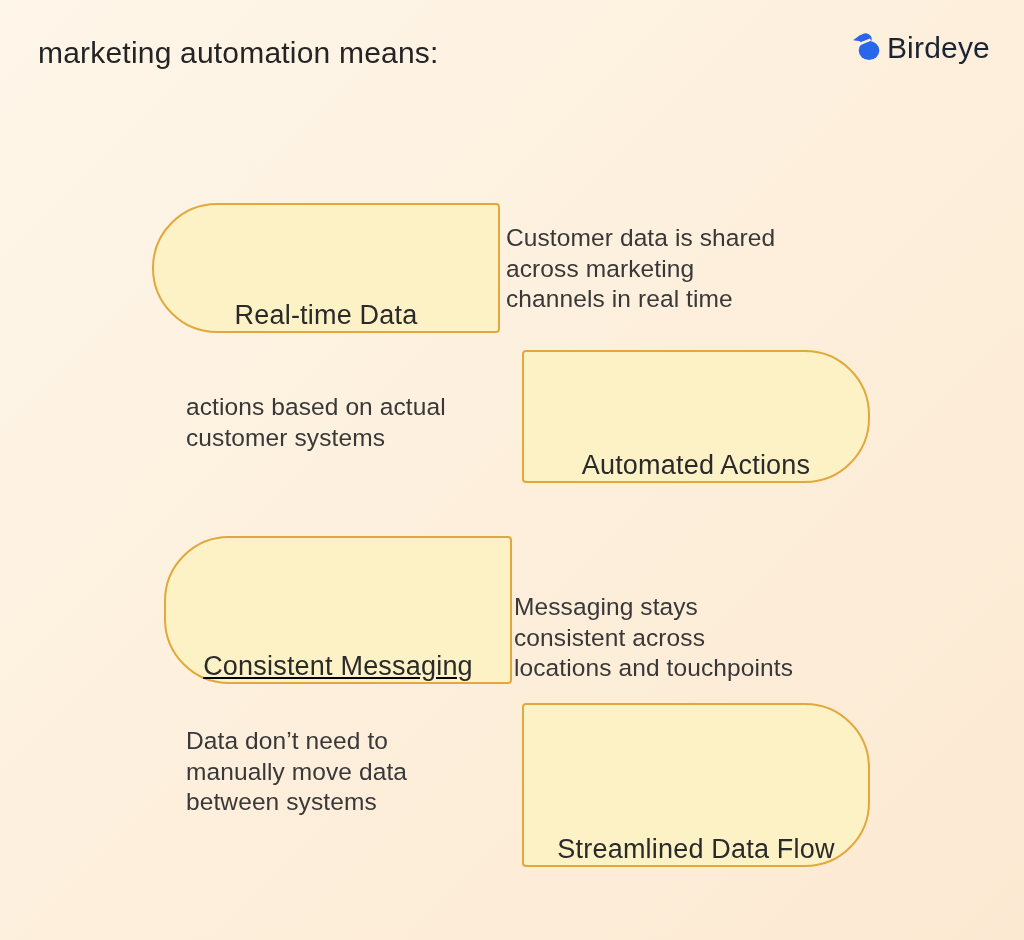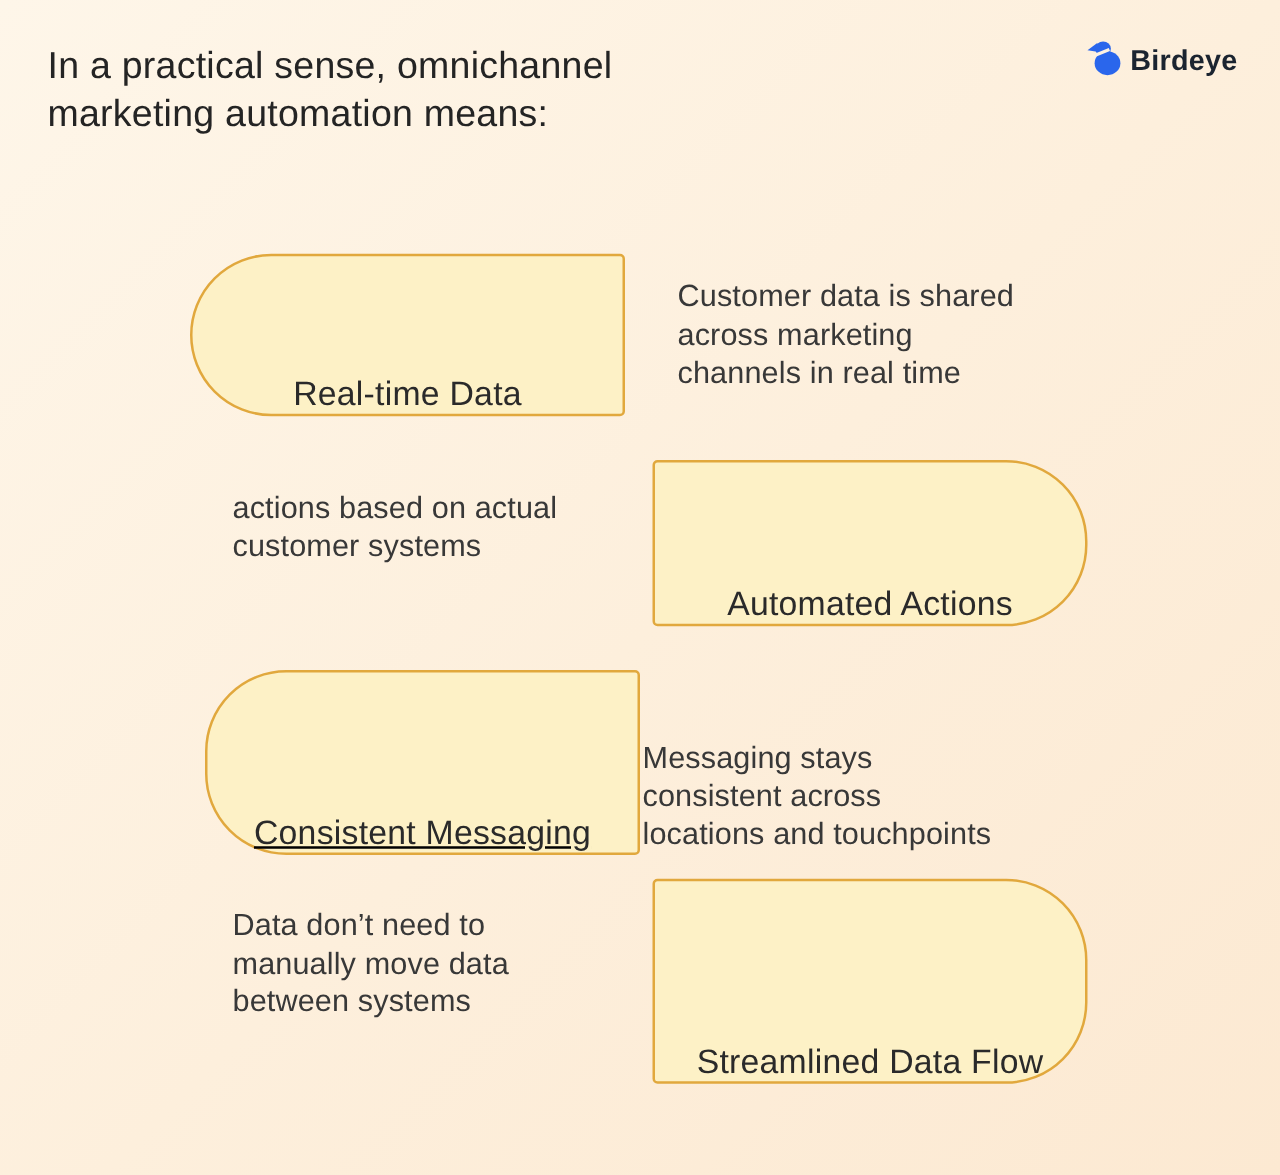--- a/index.html
+++ b/index.html
@@ -25,22 +25,22 @@
 
   .brand {
     position: absolute;
     top: 31px;
     right: 34px;
     display: flex;
     align-items: center;
     gap: 7px;
   }
   .brand-name {
-    font-size: 23px;
-    font-weight: 700;
+    font-size: 30px;
+    font-weight: 400;
     letter-spacing: 0.2px;
     color: #1B2430;
   }
 
   .pill {
     position: absolute;
     width: 348px;
     box-sizing: border-box;
     border: 2px solid #E1A83D;
     background: #FDF1C6;
@@ -51,43 +51,42 @@
   .pill-left  { border-radius: 65px 4px 4px 65px; }
   .pill-right { border-radius: 4px 65px 65px 4px; }
   .pill-label {
     font-size: 27px;
     color: #2A2A2A;
     letter-spacing: 0.2px;
     white-space: nowrap;
   }
 
   #pill-0 { left: 152px; top: 203px; height: 130px; }
-  #pill-1 { left: 522px; top: 368px; height: 133px; }
+  #pill-1 { left: 522px; top: 350px; height: 133px; }
   #pill-2 { left: 164px; top: 536px; height: 148px; text-decoration: underline; }
   #pill-3 { left: 522px; top: 703px; height: 164px; }
 
   .desc {
     position: absolute;
     font-size: 24.5px;
     line-height: 30.5px;
     color: #383838;
     letter-spacing: 0.1px;
   }
-  #desc-0 { left: 542px; top: 223px; }
+  #desc-0 { left: 506px; top: 223px; }
   #desc-1 { left: 186px; top: 392px; }
   #desc-2 { left: 514px; top: 557px; margin-top: 35px; }
   #desc-3 { left: 186px; top: 726px; }
 </style>
 </head>
 <body>
 
 <div class="canvas">
 
   <div class="title">
-    <div>In a practical sense, omnichannel</div>
     <div>marketing automation means:</div>
   </div>
 
   <div class="brand">
     <span>
       <svg width="28" height="30" viewBox="0 0 28 30" aria-hidden="true">
         <path d="M1 9.2 L8.8 3.4 L10 10.6 Z" fill="#2A66EC"></path>
         <ellipse cx="13.5" cy="8" rx="6.2" ry="5.8" fill="#2A66EC"></ellipse>
         <ellipse cx="17" cy="19.5" rx="10.3" ry="9.6" fill="#2A66EC"></ellipse>
         <path d="M3.2 14.8 L18.5 8.6" stroke="#FDF2E2" stroke-width="2.6" fill="none"></path>

